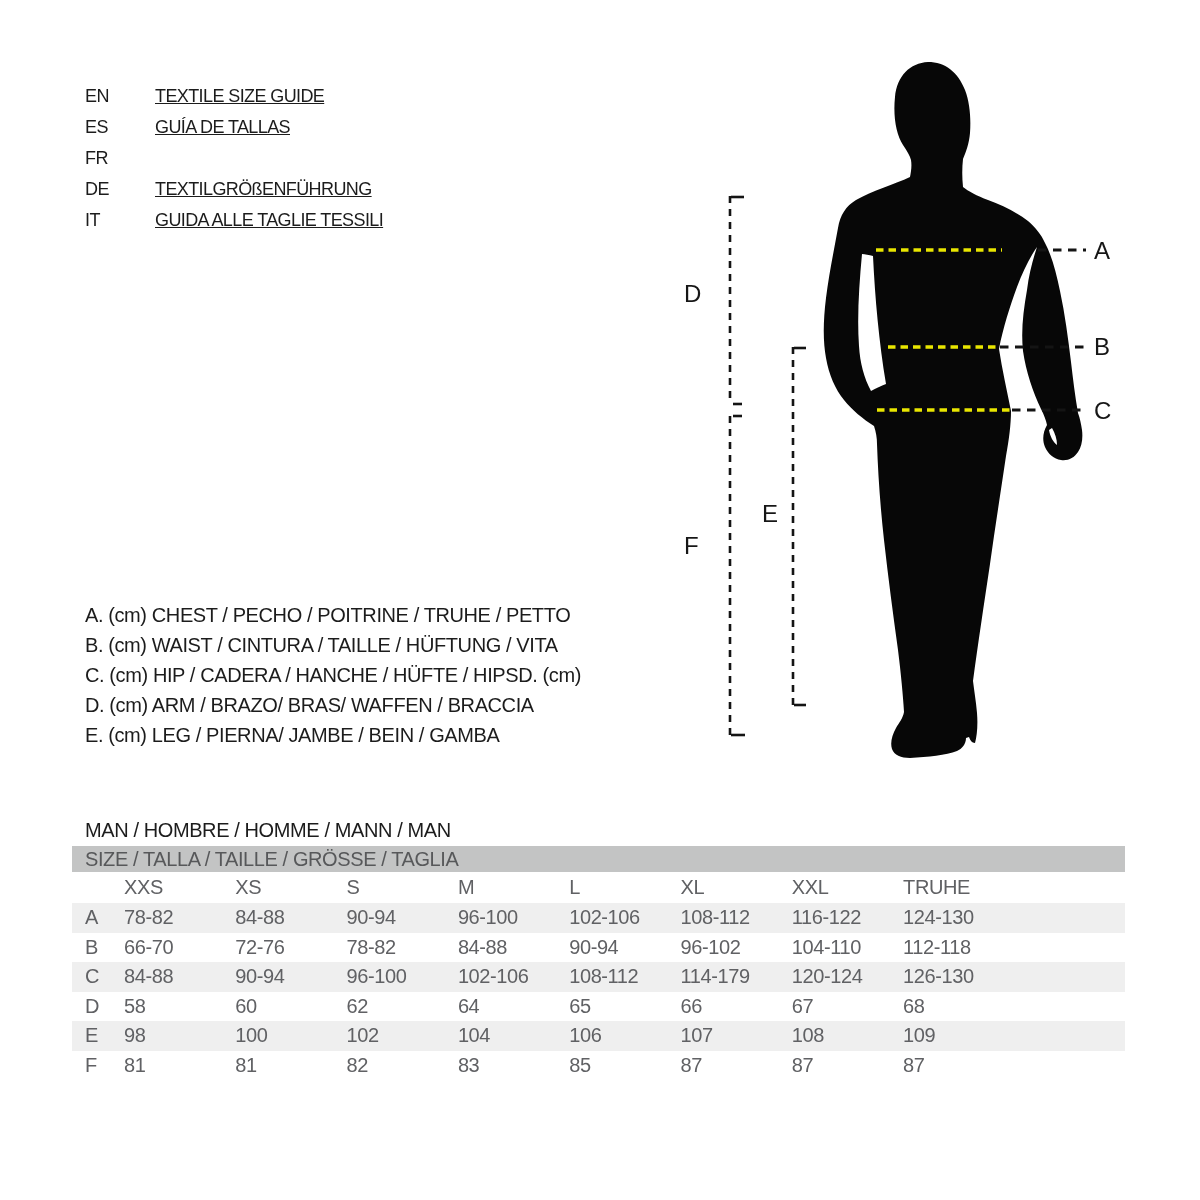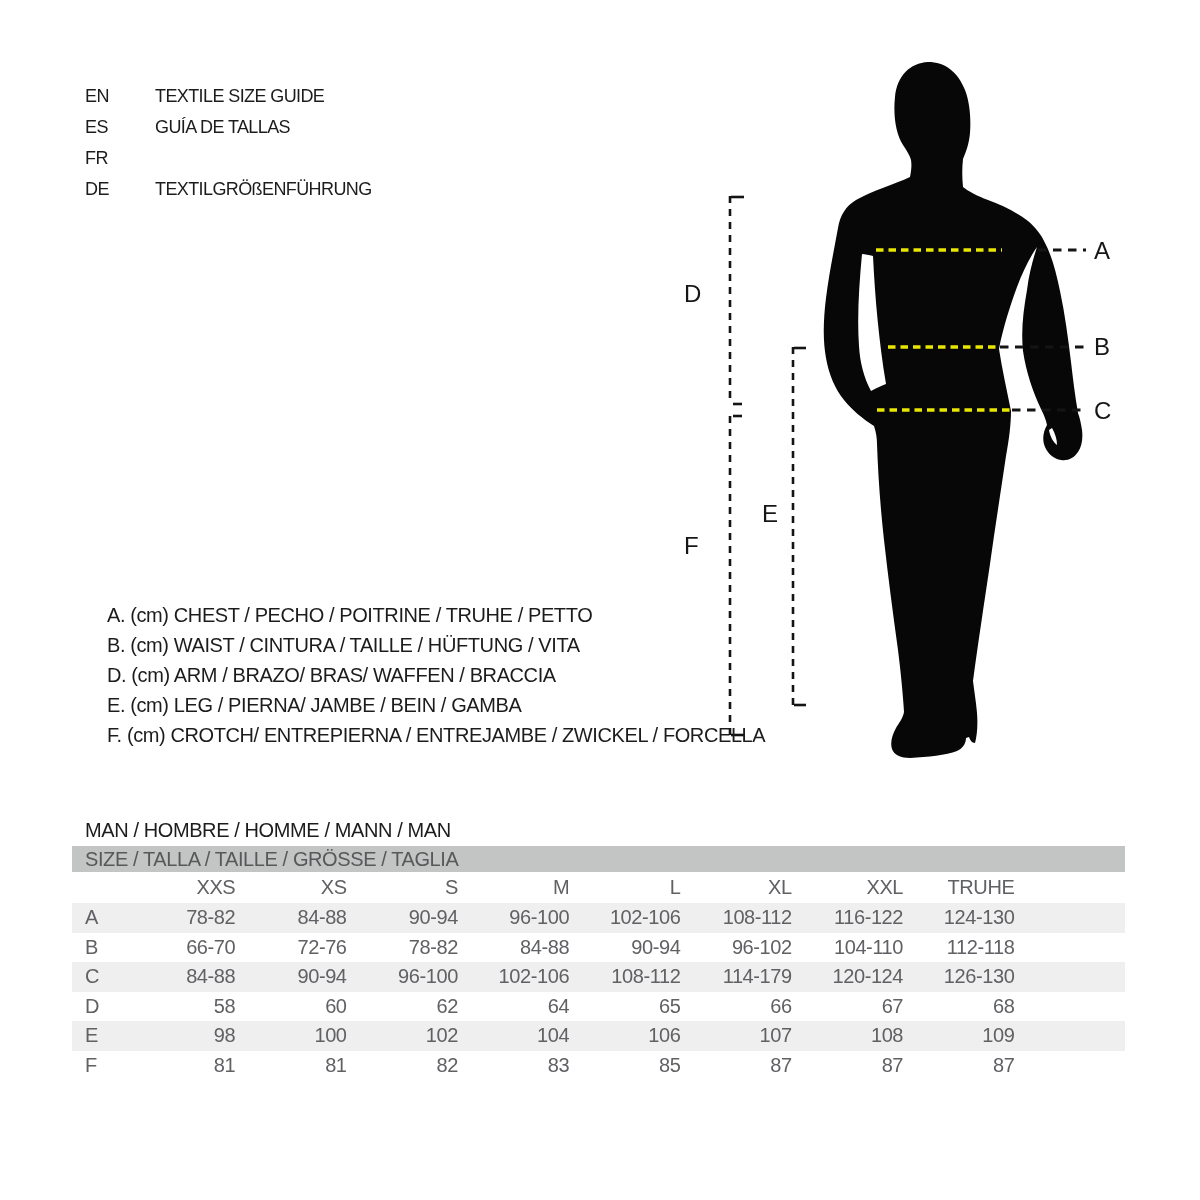--- a/index.html
+++ b/index.html
@@ -4,57 +4,61 @@
 <style>
   html,body{margin:0;padding:0;}
   body{
     width:1200px;height:1200px;position:relative;background:#ffffff;
     font-family:"Liberation Sans",sans-serif;color:#1a1a1a;overflow:hidden;
   }
   
   .lang-block{position:absolute;left:85px;top:81px;}
   .lang-row{display:flex;height:31px;align-items:center;font-size:18px;letter-spacing:-0.6px;color:#1c1c1c;}
   .lang-code{width:70px;flex:0 0 70px;}
-  .lang-title{white-space:nowrap;}
-  
-  .measure-block{position:absolute;left:85px;top:600px;margin-left:22px;}
+  .lang-title{white-space:nowrap;text-decoration:underline;}
+  
+  .measure-block{position:absolute;left:85px;top:600px;}
   .measure-row{height:30px;display:flex;align-items:center;font-size:20px;letter-spacing:-0.4px;color:#1c1c1c;white-space:nowrap;}
   .gender-line{position:absolute;left:85px;top:796px;height:26px;display:flex;align-items:center;font-size:20px;letter-spacing:-0.4px;color:#1c1c1c;margin-top:21px;}
   
   .figure-wrap{position:absolute;left:640px;top:40px;width:500px;height:760px;}
   .fig-label{font-family:"Liberation Sans",sans-serif;font-size:24px;fill:#161616;}
   
   .size-table{position:absolute;left:72px;top:846px;width:1053px;}
   .table-title-bar{box-sizing:border-box;height:26px;display:flex;align-items:center;padding-left:13px;
     font-size:20px;letter-spacing:-0.4px;}
   .t-row{display:grid;grid-template-columns:52px repeat(8,111.3px) 1fr;align-items:center;
     font-size:20px;letter-spacing:-0.4px;}
   .t-head{height:31px;}
   .t-data{height:29.5px;}
   .t-label{padding-left:13px;text-align:left;}
-  .t-cell{text-align:right;}
+  .t-cell{text-align:left;}
 </style>
 </head>
 <body>
 
 <div class="lang-block">
   <div class="lang-row">
     <span class="lang-code">EN</span>
     <span class="lang-title">TEXTILE SIZE GUIDE</span>
   </div>
   <div class="lang-row">
     <span class="lang-code">ES</span>
     <span class="lang-title">GUÍA DE TALLAS</span>
   </div>
   <div class="lang-row">
     <span class="lang-code">FR</span>
   </div>
   <div class="lang-row">
     <span class="lang-code">DE</span>
     <span class="lang-title">TEXTILGRÖßENFÜHRUNG</span>
+  </div>
+  <div class="lang-row">
+    <span class="lang-code">IT</span>
+    <span class="lang-title">GUIDA ALLE TAGLIE TESSILI</span>
   </div>
 </div>
 
 <div class="figure-wrap">
   <svg width="500" height="760" viewBox="640 40 500 760">
     <path fill-rule="evenodd" d="M 928 62
              C 910 63 897 76 895 97 C 893 116 896 134 903 145 C 907 151 910 156 911 160
              C 912 166 911 172 910 177 C 895 184 872 191 856 200 C 846 206 840 215 838 228
              C 834 250 829 274 826 298 C 823 322 823 342 826 358 C 829 375 835 389 844 400
              C 852 410 863 419 874 426 C 876 432 877 438 877 444 C 878 472 880 504 884 540
@@ -102,23 +106,23 @@
     <text x="1094" y="419" class="fig-label">C</text>
     <text x="684" y="302" class="fig-label">D</text>
     <text x="762" y="522" class="fig-label">E</text>
     <text x="684" y="554" class="fig-label">F</text>
   </svg>
 </div>
 
 <div class="measure-block">
   <div class="measure-row">A. (cm) CHEST / PECHO / POITRINE / TRUHE / PETTO</div>
   <div class="measure-row">B. (cm) WAIST / CINTURA / TAILLE / HÜFTUNG / VITA</div>
+  <div class="measure-row">C. (cm) HIP / CADERA / HANCHE / HÜFTE / HIPSD. (cm)</div>
   <div class="measure-row">D. (cm) ARM / BRAZO/ BRAS/ WAFFEN / BRACCIA</div>
   <div class="measure-row">E. (cm) LEG / PIERNA/ JAMBE / BEIN / GAMBA</div>
-  <div class="measure-row">F. (cm) CROTCH/ ENTREPIERNA / ENTREJAMBE / ZWICKEL / FORCELLA</div>
 </div>
 
 <div class="gender-line">MAN / HOMBRE / HOMME / MANN / MAN</div>
 
 <div class="size-table">
   <div class="table-title-bar" id="title-bar" style="background: rgb(195, 196, 196); color: rgb(87, 88, 90);">
     <span>SIZE / TALLA / TAILLE / GRÖSSE / TAGLIA</span>
   </div>
 
   <div class="t-row t-head" id="head-row" style="color: rgb(96, 97, 100);">

